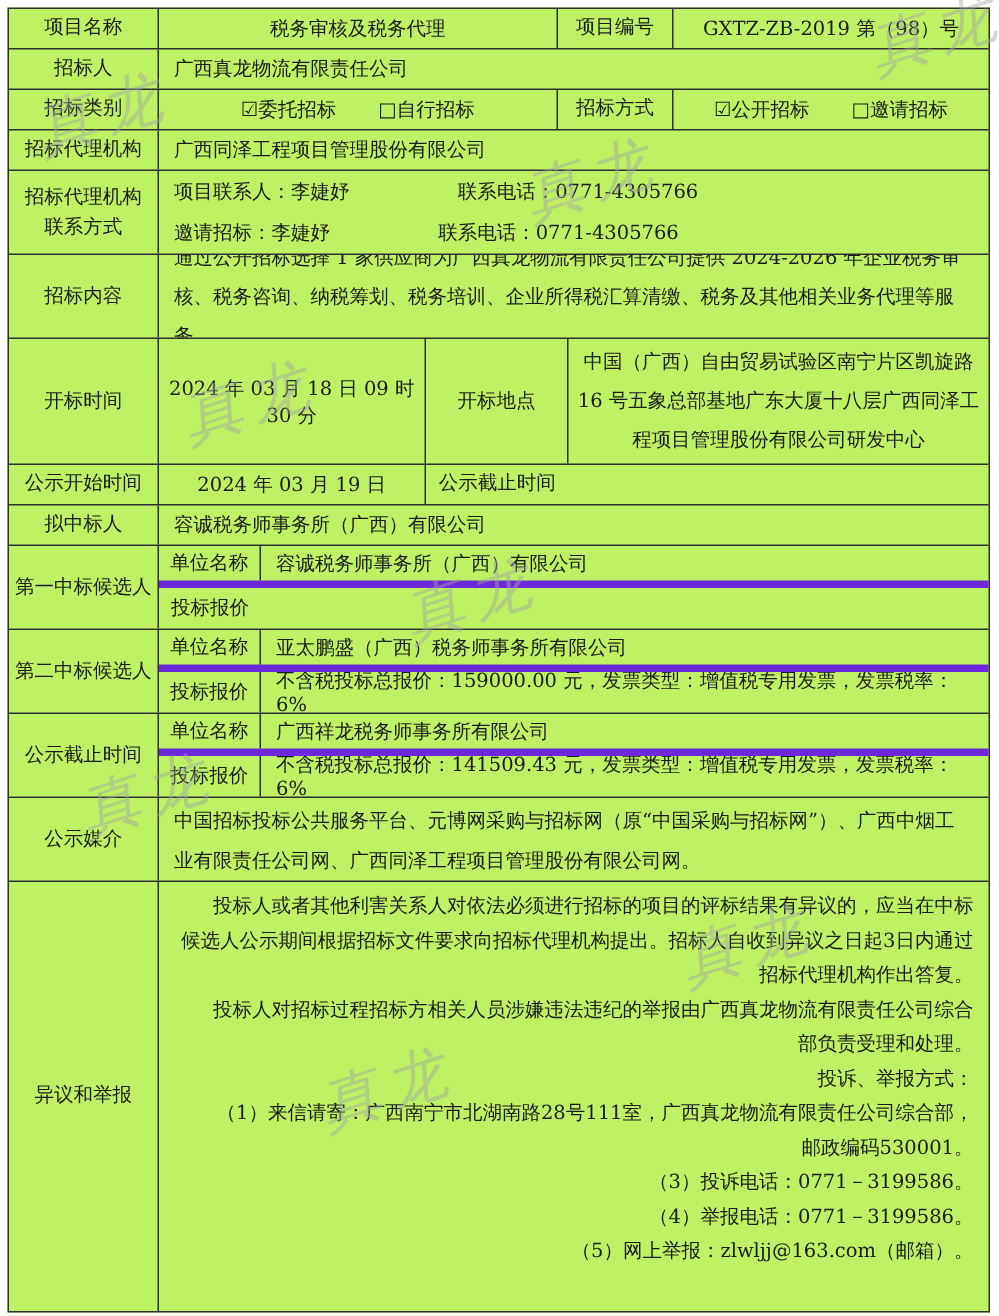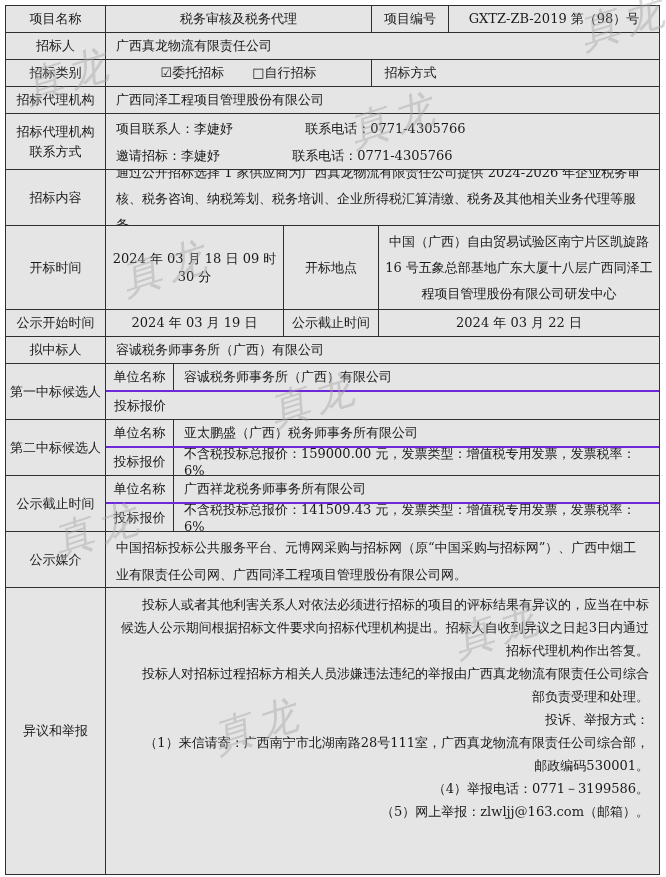--- a/index.html
+++ b/index.html
@@ -9,21 +9,21 @@
     font-family: "DejaVu Serif", serif;
     color: #1a1a1a;
     font-size: 13px;
     overflow: hidden;
   }
   .doc {
     position: absolute;
     left: 5px; top: 5px;
     width: 655px;
     border: 1px solid #2f2f2f;
-    background: #e5e5e5;
+    background: #bef264;
   }
   .row {
     display: flex;
     border-bottom: 1px solid #2f2f2f;
     align-items: stretch;
   }
   .row.last { border-bottom: none; }
   .cell {
     border-right: 1px solid #2f2f2f;
     display: flex;
@@ -50,21 +50,21 @@
   .h27 { height: 27px; }
   .h56 { height: 56px; }
   .h84 { height: 84px; }
   .h286 { height: 286px; }
   .para { line-height: 26px; display: block; padding-top: 3px; }
   .addr { line-height: 26px; }
   .contact-line { line-height: 27px; display: block; }
   .contact-line .phone { margin-left: 68px; }
   .opt2 { margin-left: 28px; }
   .subcol { display: flex; flex-direction: column; flex: 1; }
-  .subrow { display: flex; height: 28px; border-bottom: 2px solid #6d28d9; }
+  .subrow { display: flex; height: 28px; border-bottom: 5px solid #6d28d9; }
   .subrow.slast { height: 27px; border-bottom: none; }
   .subrow .cell { height: 100%; }
   .objection-body { display: block; padding: 5px 10px 0 10px; text-align: right; }
   .objection-body p {
     text-indent: 2em;
     line-height: 23px;
     margin: 0;
   }
   .media-para { line-height: 27px; }
   .watermark {
@@ -105,20 +105,24 @@
     <div class="cell val grow">广西真龙物流有限责任公司</div>
   </div>
 
   <div class="row h27">
     <div class="cell lbl w100">招标类别</div>
     <div class="cell ctr w266">
       <span>☑委托招标</span>
       <span class="opt2">□自行招标</span>
     </div>
     <div class="cell lbl w77">招标方式</div>
+    <div class="cell ctr grow">
+      <span>☑公开招标</span>
+      <span class="opt2">□邀请招标</span>
+    </div>
   </div>
 
   <div class="row h27">
     <div class="cell lbl w100">招标代理机构</div>
     <div class="cell val grow">广西同泽工程项目管理股份有限公司</div>
   </div>
 
   <div class="row h56">
     <div class="cell lbl w100">
       <span>招标代理机构</span>
@@ -147,21 +151,20 @@
     <div class="cell lbl w100">开标时间</div>
     <div class="cell ctr w178">2024 年 03 月 18 日 09 时 30 分</div>
     <div class="cell lbl w95">开标地点</div>
     <div class="cell ctr grow addr">中国（广西）自由贸易试验区南宁片区凯旋路 16 号五象总部基地广东大厦十八层广西同泽工程项目管理股份有限公司研发中心</div>
   </div>
 
   <div class="row h27">
     <div class="cell lbl w100">公示开始时间</div>
     <div class="cell ctr w178">2024 年 03 月 19 日</div>
     <div class="cell lbl w95">公示截止时间</div>
-    <div class="cell ctr grow">2024 年 03 月 22 日</div>
   </div>
 
   <div class="row h27">
     <div class="cell lbl w100">拟中标人</div>
     <div class="cell val grow">容诚税务师事务所（广西）有限公司</div>
   </div>
 
   <div class="row h56">
     <div class="cell lbl w100">第一中标候选人</div>
     <div class="subcol">
@@ -211,19 +214,20 @@
   </div>
 
   <div class="row h286 last">
     <div class="cell lbl w100">异议和举报</div>
     <div class="cell grow" style="align-items:flex-start;">
       <div class="objection-body">
         <p>投标人或者其他利害关系人对依法必须进行招标的项目的评标结果有异议的，应当在中标候选人公示期间根据招标文件要求向招标代理机构提出。招标人自收到异议之日起3日内通过招标代理机构作出答复。</p>
         <p>投标人对招标过程招标方相关人员涉嫌违法违纪的举报由广西真龙物流有限责任公司综合部负责受理和处理。</p>
         <p>投诉、举报方式：</p>
         <p>（1）来信请寄：广西南宁市北湖南路28号111室，广西真龙物流有限责任公司综合部，邮政编码530001。</p>
+        <p>（3）投诉电话：0771－3199586。</p>
         <p>（4）举报电话：0771－3199586。</p>
         <p>（5）网上举报：zlwljj@163.com（邮箱）。</p>
       </div>
     </div>
   </div>
 
 </div>
 
 </body></html>

